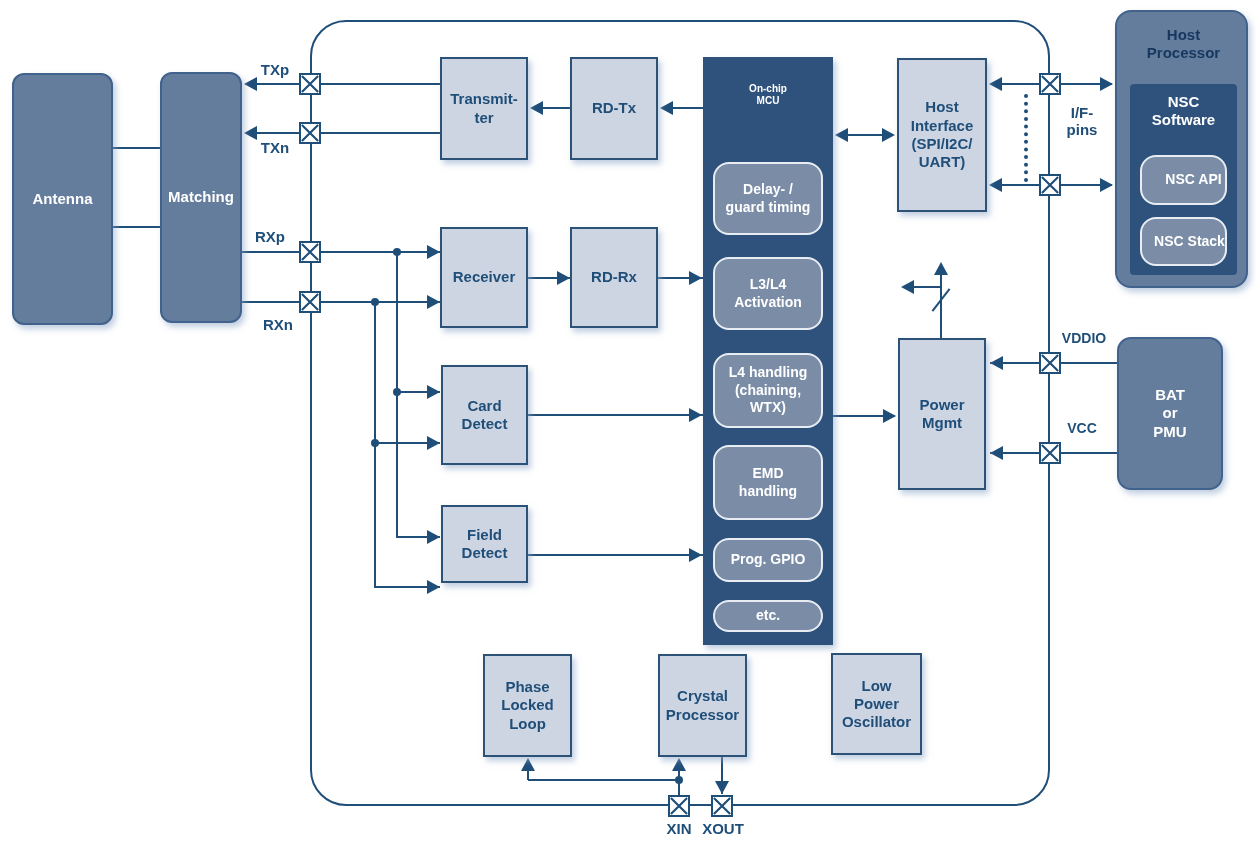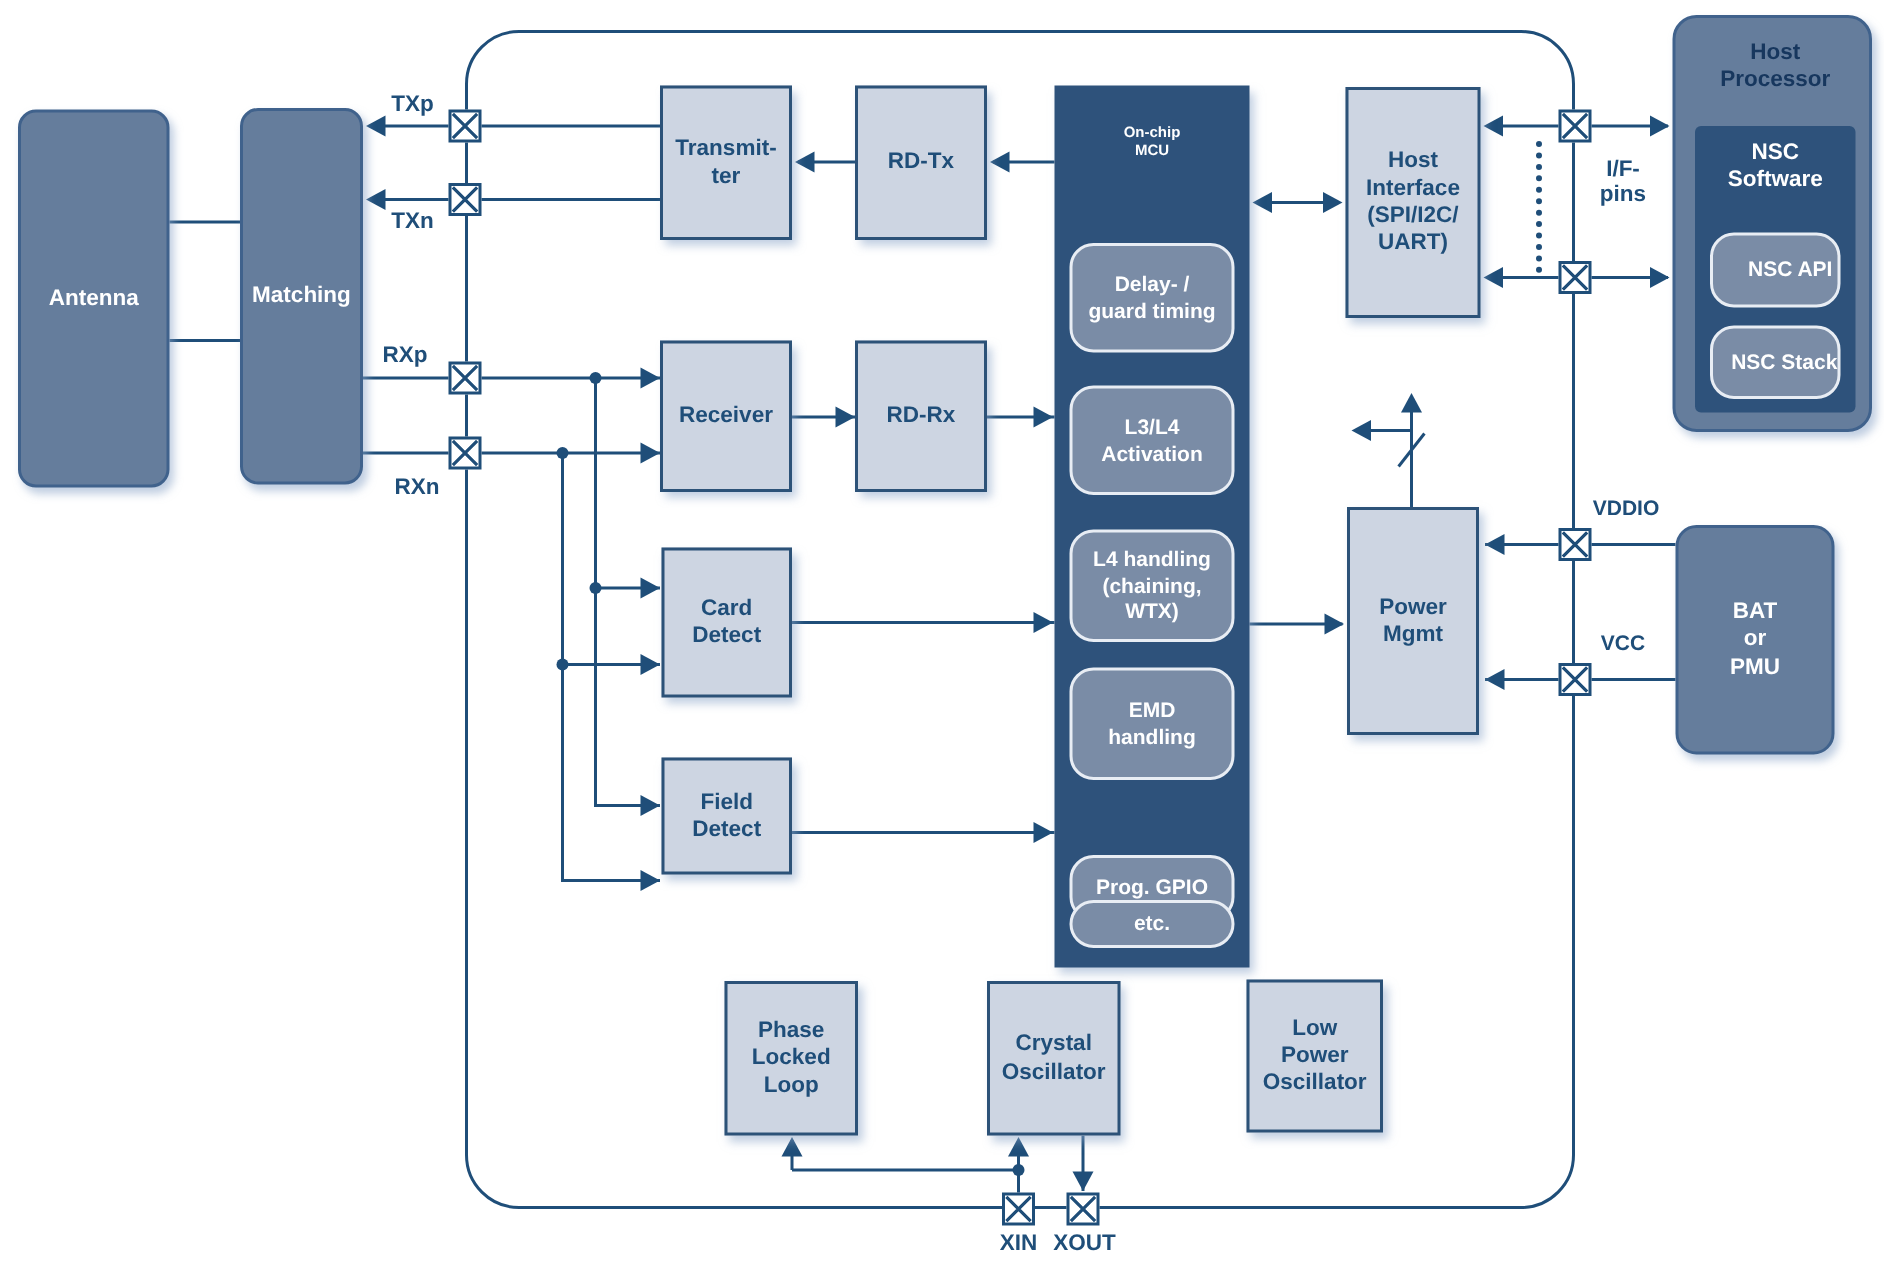--- a/index.html
+++ b/index.html
@@ -144,21 +144,21 @@
 MCU</div>
     <div class="subbox" style="left:10px;top:105px;width:110px;height:73px;">Delay- /
 guard timing</div>
     <div class="subbox" style="left:10px;top:200px;width:110px;height:73px;">L3/L4
 Activation</div>
     <div class="subbox" style="left:10px;top:296px;width:110px;height:75px;">L4 handling
 (chaining,
 WTX)</div>
     <div class="subbox" style="left:10px;top:388px;width:110px;height:75px;">EMD
 handling</div>
-    <div class="subbox" style="left:10px;top:481px;width:110px;height:44px;margin-top:32px;">Prog. GPIO</div>
+    <div class="subbox" style="left:10px;top:481px;width:110px;height:44px;">Prog. GPIO</div>
     <div class="subbox" style="left:10px;top:543px;width:110px;height:32px;">etc.</div>
   </div>
 
   <div class="block light" style="left:897px;top:58px;width:90px;height:154px;">Host
 Interface
 (SPI/I2C/
 UART)</div>
 
   <div class="block slate container" style="left:1115px;top:10px;width:133px;height:278px;border-radius:16px;">
     <div class="blocklabel" style="position:absolute;left:0;top:14px;width:133px;font-size:15px;color:var(--hp-text);">Host
@@ -166,29 +166,29 @@
     <div class="block navy container" style="left:13px;top:72px;width:107px;height:191px;border-radius:4px;box-shadow:none;">
       <div class="blocklabel" style="position:absolute;left:0;top:9px;width:107px;font-size:15px;">NSC
 Software</div>
       <div class="subbox" style="left:10px;top:71px;width:87px;height:50px;padding-left:20px;">NSC API</div>
       <div class="subbox" style="left:10px;top:133px;width:87px;height:49px;padding-left:12px;">NSC Stack</div>
     </div>
   </div>
 
   <div class="block light" style="left:898px;top:338px;width:88px;height:152px;">Power
 Mgmt</div>
-  <div class="block slate" style="left:1117px;top:337px;width:106px;height:153px;border-radius:14px;margin-top:13px;">BAT
+  <div class="block slate" style="left:1117px;top:337px;width:106px;height:153px;border-radius:14px;">BAT
 or
 PMU</div>
 
   <div class="block light" style="left:483px;top:654px;width:89px;height:103px;">Phase
 Locked
 Loop</div>
   <div class="block light" style="left:658px;top:654px;width:89px;height:103px;">Crystal
-Oscillator</div>
+Processor</div>
   <div class="block light" style="left:831px;top:653px;width:91px;height:102px;">Low
 Power
 Oscillator</div>
 
   <div class="pin" style="left:299px;top:73px;">
     <svg viewBox="0 0 20 20">
         <path d="M1 1 L19 19 M19 1 L1 19"></path>
       </svg>
     </div>
   <div class="pin" style="left:299px;top:122px;">

